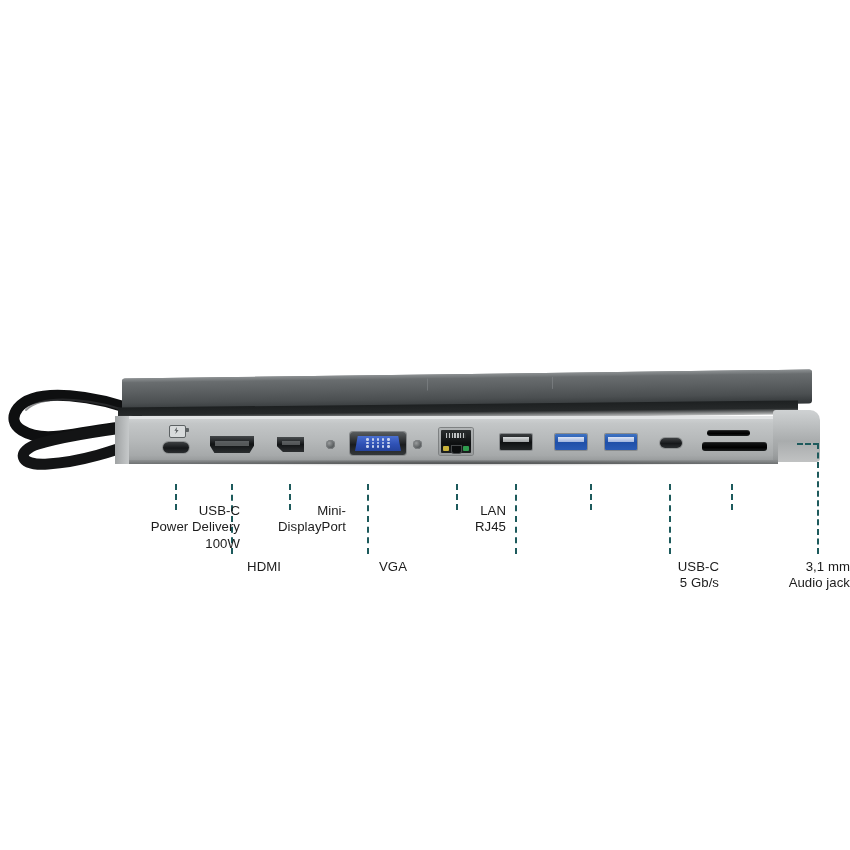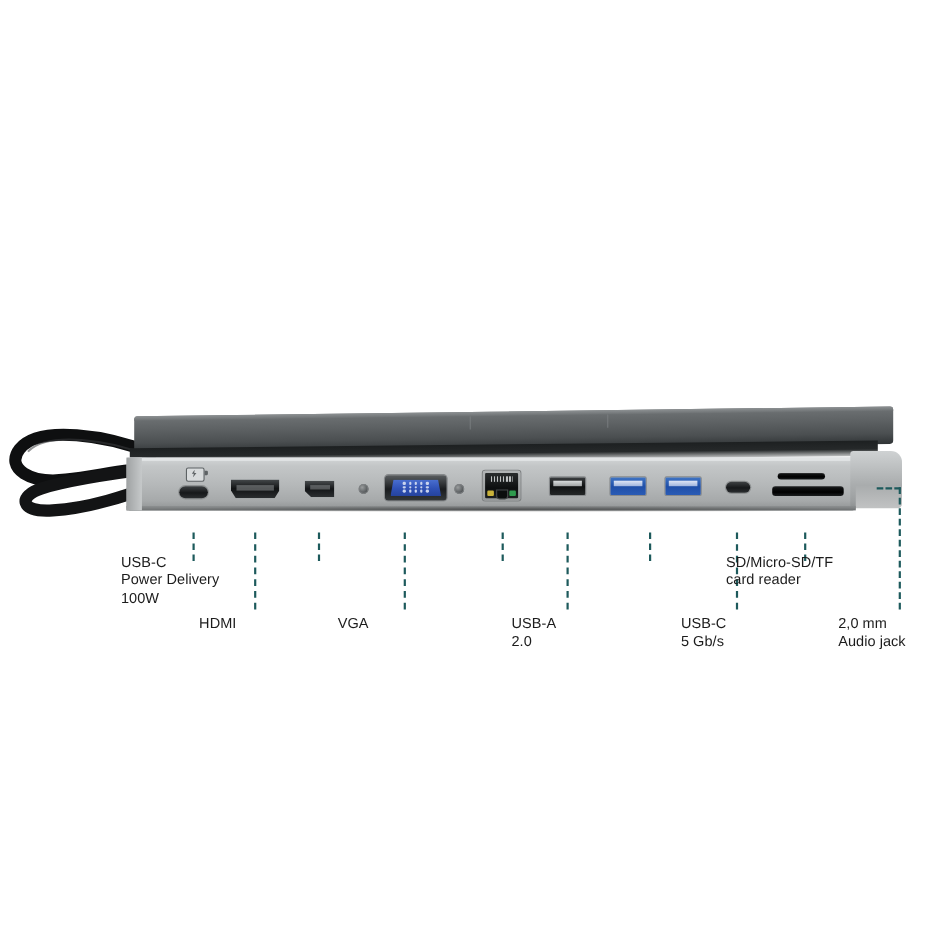--- a/index.html
+++ b/index.html
@@ -305,21 +305,21 @@
   }
   .leader-elbow-h {
     position: absolute;
     height: 0;
     border-top: 2px dashed #1d5a5c;
   }
 
   
   .label {
     position: absolute;
-    text-align: left;
+    text-align: right;
     font-size: 13.2px;
     line-height: 16.4px;
     color: #1c1c1c;
     white-space: pre-line;
     letter-spacing: .05px;
   }
 </style>
 </head>
 <body>
 
@@ -459,23 +459,23 @@
   <div class="leader" style="left:669px; top:484px; height:70px;"></div>
   <div class="leader" style="left:731px; top:484px; height:26px;"></div>
 
   <div class="leader-elbow-h" style="left:797px; top:443px; width:22px;"></div>
   <div class="leader" style="left:817px; top:443px; height:111px;"></div>
 
   <div class="label" style="left:110px; top:503px; width:130px;">USB-C
 Power Delivery
 100W</div>
   <div class="label" style="left:181px; top:559px; width:100px;">HDMI</div>
+  <div class="label" style="left:234px; top:503px; width:112px;">Mini-
+DisplayPort</div>
   <div class="label" style="left:307px; top:559px; width:100px;">VGA</div>
-  <div class="label" style="left:465px; top:559px; width:100px;">USB-A
-2.0</div>
+  <div class="label" style="left:406px; top:503px; width:100px;">LAN
+RJ45</div>
   <div class="label" style="left:619px; top:559px; width:100px;">USB-C
 5 Gb/s</div>
-  <div class="label" style="left:660px; top:503px; width:142px;">SD/Micro-SD/TF
-card reader</div>
-  <div class="label" style="left:762px; top:559px; width:88px;">2,0 mm
+  <div class="label" style="left:762px; top:559px; width:88px;">3,1 mm
 Audio jack</div>
 
 </div>
 
 </body></html>

